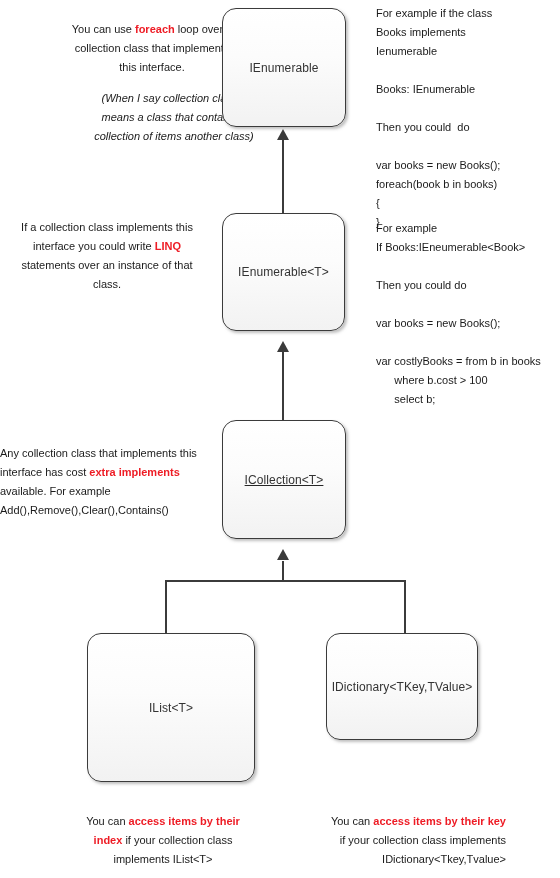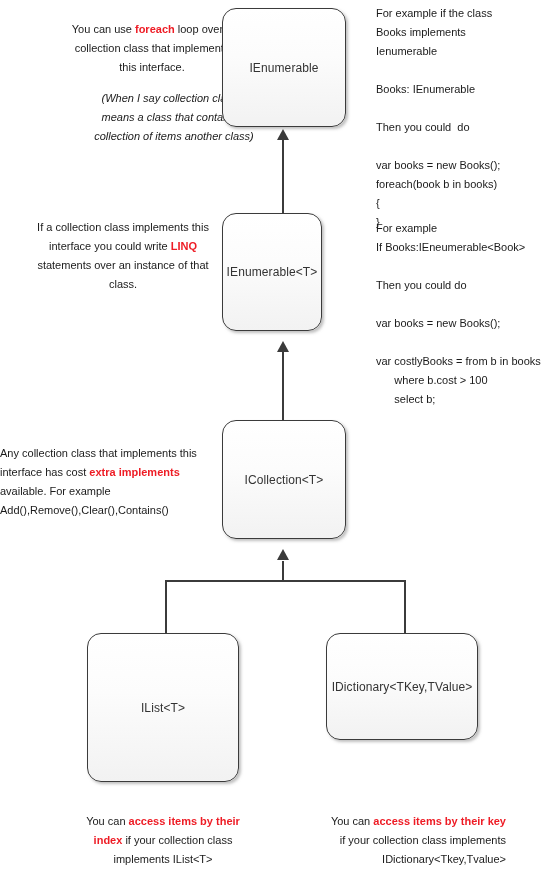--- a/index.html
+++ b/index.html
@@ -78,21 +78,21 @@
 
 Books: IEnumerable
 
 Then you could  do
 
 var books = new Books();
 foreach(book b in books)
 {
 }</div>
 
-<div class="note center" style="left:28px; top:218px; width:190px;"><span>If a collection class implements this interface you could write </span><span class="kw">LINQ</span><span> statements over an instance of that class.</span></div>
+<div class="note center" style="left:12px; top:218px; width:190px;"><span>If a collection class implements this interface you could write </span><span class="kw">LINQ</span><span> statements over an instance of that class.</span></div>
 
 <div class="note left" style="left:376px; top:219px; width:190px;">For example
 If Books:IEneumerable&lt;Book&gt;
 
 Then you could do
 
 var books = new Books();
 
 var costlyBooks = from b in books
       where b.cost &gt; 100
@@ -113,27 +113,27 @@
 <div class="conn v-line" style="left:282px; top:561px; height:21px;"></div>
 <div class="arrowhead" style="left:277px; top:549px;"></div>
 <div class="conn h-line" style="left:165px; top:580px; width:240px;"></div>
 <div class="conn v-line" style="left:165px; top:580px; height:54px;"></div>
 <div class="conn v-line" style="left:404px; top:580px; height:54px;"></div>
 
 <div class="node" style="left:222px; top:8px; width:124px; height:119px;">
   <span class="node-label">IEnumerable</span>
 </div>
 
-<div class="node" style="left:222px; top:213px; width:100px; height:118px;">
+<div class="node" style="left:222px; top:213px; width:123px; height:118px;">
   <span class="node-label">IEnumerable&lt;T&gt;</span>
 </div>
 
-<div class="node" style="left:222px; top:420px; width:124px; height:119px;">
+<div class="node" style="left:222px; top:420px; width:124px; height:119px;text-decoration:underline;">
   <span class="node-label">ICollection&lt;T&gt;</span>
 </div>
 
-<div class="node" style="left:87px; top:633px; width:152px; height:149px;">
+<div class="node" style="left:87px; top:633px; width:168px; height:149px;">
   <span class="node-label">IList&lt;T&gt;</span>
 </div>
 
 <div class="node" style="left:326px; top:633px; width:152px; height:107px;">
   <span class="node-label">IDictionary&lt;TKey,TValue&gt;</span>
 </div>
 
 </body></html>

